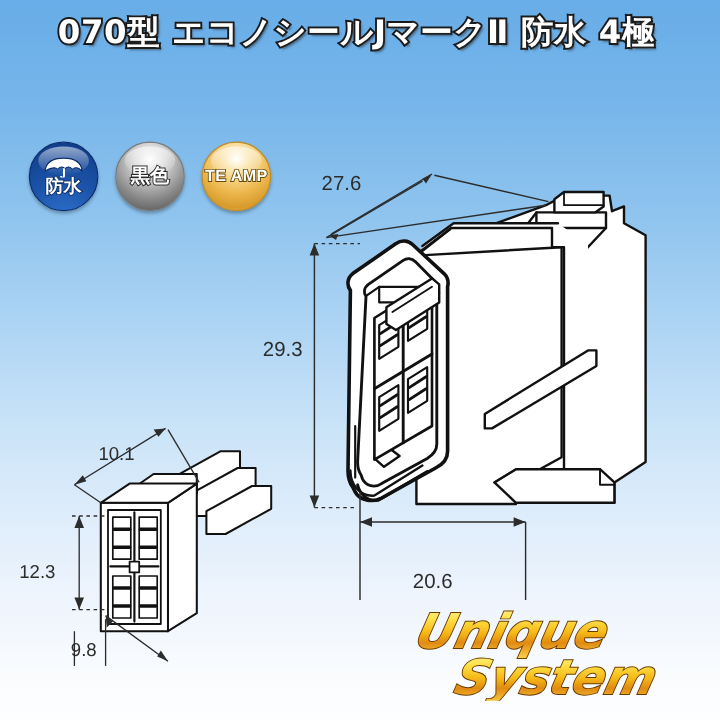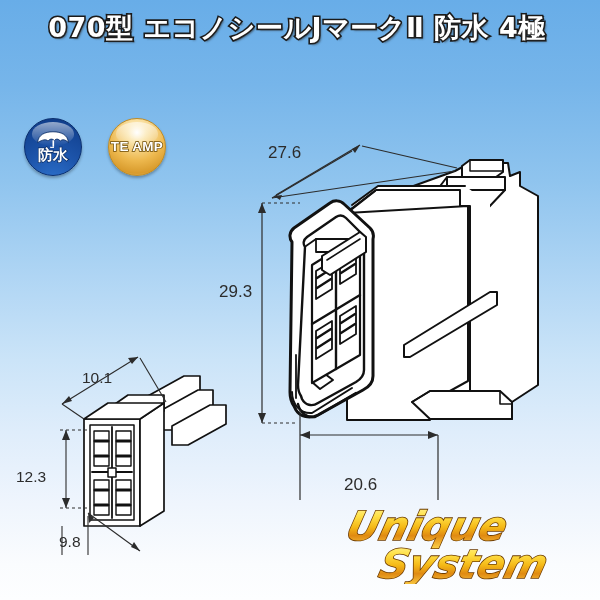--- a/index.html
+++ b/index.html
@@ -54,21 +54,21 @@
   .title-line.line1 { padding-right: 6px; }
   .title-line.line2 { padding-left: 26px; }
 
   
   .badges {
     position: absolute;
     top: 118px;
     left: 24px;
     display: flex;
     align-items: center;
-    gap: 26px;
+    gap: 14px;
   }
   .badge {
     position: relative;
     width: 56px;
     height: 56px;
     border-radius: 50%;
     display: flex;
     flex-direction: column;
     align-items: center;
     justify-content: center;
@@ -187,20 +187,23 @@
 
     <div class="badge badge-water">
       <svg class="umb" viewBox="0 0 44 22">
         <path d="M2 15 C3 5 11 1 22 1 C33 1 41 5 42 15 C38 11 34 10.2 31.5 13 C29 10 26 9.6 23.6 12.4 L23.6 12.4 C21.2 9.6 18 10 15.6 13 C13 10.2 9 11 2 15 Z" fill="#ffffff" stroke="#0a2d66" stroke-width="1.1" stroke-linejoin="round"></path>
         <path d="M22.4 12 L22.4 20.5" stroke="#ffffff" stroke-width="2.1" fill="none"></path>
         <path d="M22.4 20.3 C22.4 22.6 19.2 22.6 19.2 20.4" stroke="#ffffff" stroke-width="1.9" fill="none"></path>
       </svg>
       <div class="blabel">防水</div>
     </div>
 
+    <div class="badge badge-black">
+      <div class="blabel">黒色</div>
+    </div>
 
     <div class="badge badge-brand">
       <div class="blabel">TE AMP</div>
     </div>
 
   </div>
 
   <svg class="drawing" viewBox="0 0 600 600">
 
     <defs>

